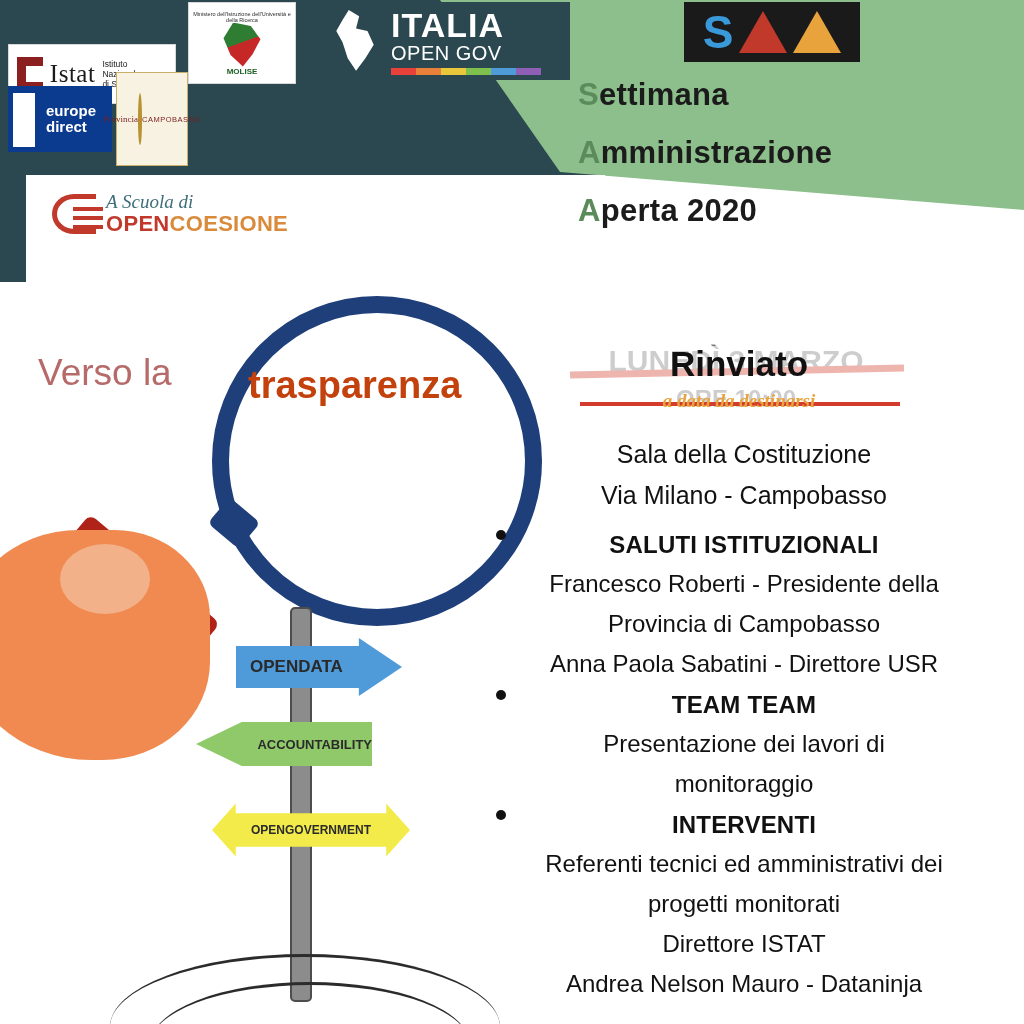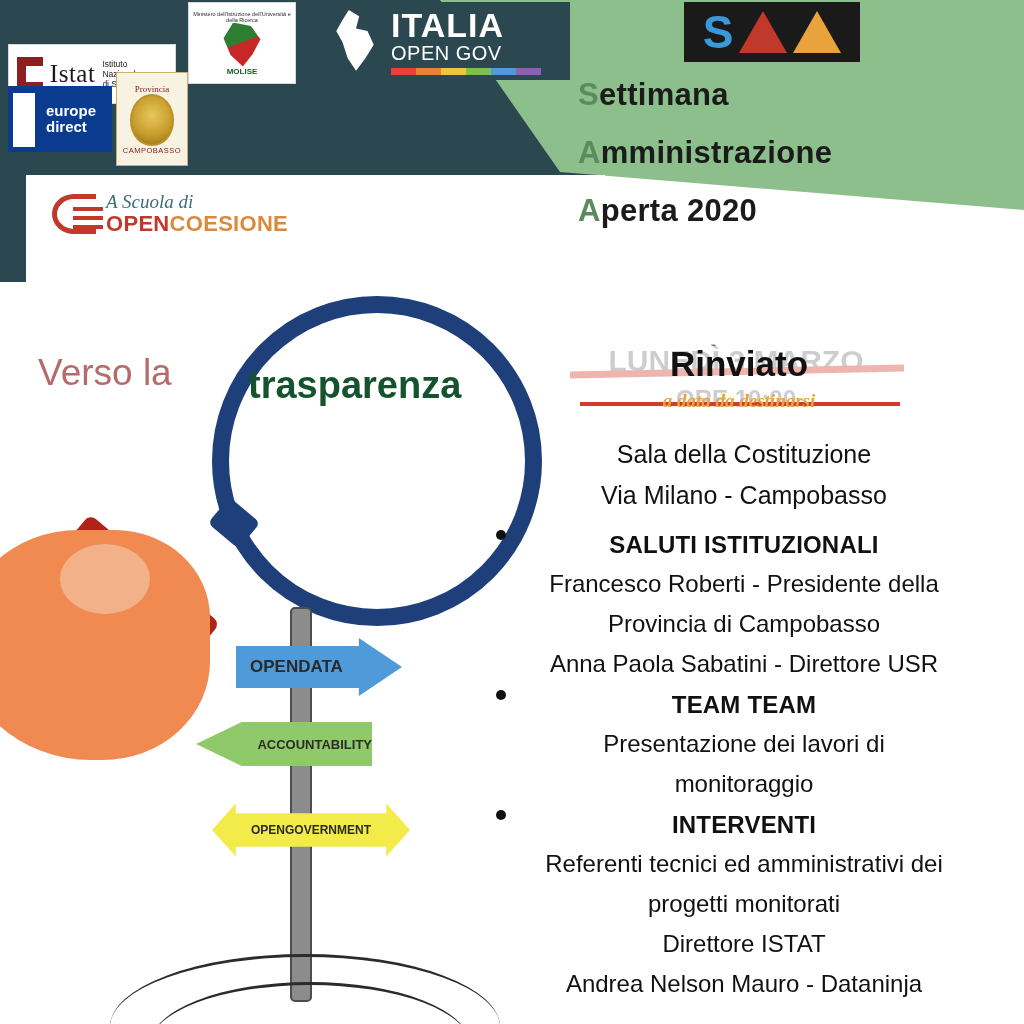--- a/index.html
+++ b/index.html
@@ -107,21 +107,21 @@
     padding-left: 22px;
   }
   .europe-flagbox {
     position: absolute;
     left: 4px; top: 6px; width: 22px; height: 54px;
     background: #ffffff;
   }
 
   .logo-provincia {
     left: 116px; top: 72px; width: 72px; height: 94px;
-    flex-direction: column;
+    flex-direction: row;
     gap: 0;
     background: #f7f2e2;
     border-color: #c9b06a;
   }
   .prov-top { font-size: 9px; color: #7a1d1d; font-family:"Liberation Serif", serif; }
   .prov-seal {
     width: 40px; height: 48px;
     border: 2px solid #b8922f;
     border-radius: 50% 50% 48% 48%;
     background: radial-gradient(circle at 50% 40%, #e8c75c 0%, #c59a2a 60%, #8a6a14 100%);
@@ -255,21 +255,21 @@
     border: 17px solid #1f3f7a;
     border-radius: 50%;
     box-sizing: border-box;
     background: transparent;
   }
   .trasparenza {
     position: absolute;
     left: 248px; top: 82px;
     font-size: 38px;
     font-weight: bold;
-    color: #14532d;
+    color: #c2410c;
   }
   .handle {
     position: absolute;
     left: 90px; top: 232px;
     width: 170px; height: 36px;
     background: #b02318;
     border-radius: 8px;
     transform: rotate(40deg);
     transform-origin: left top;
   }

